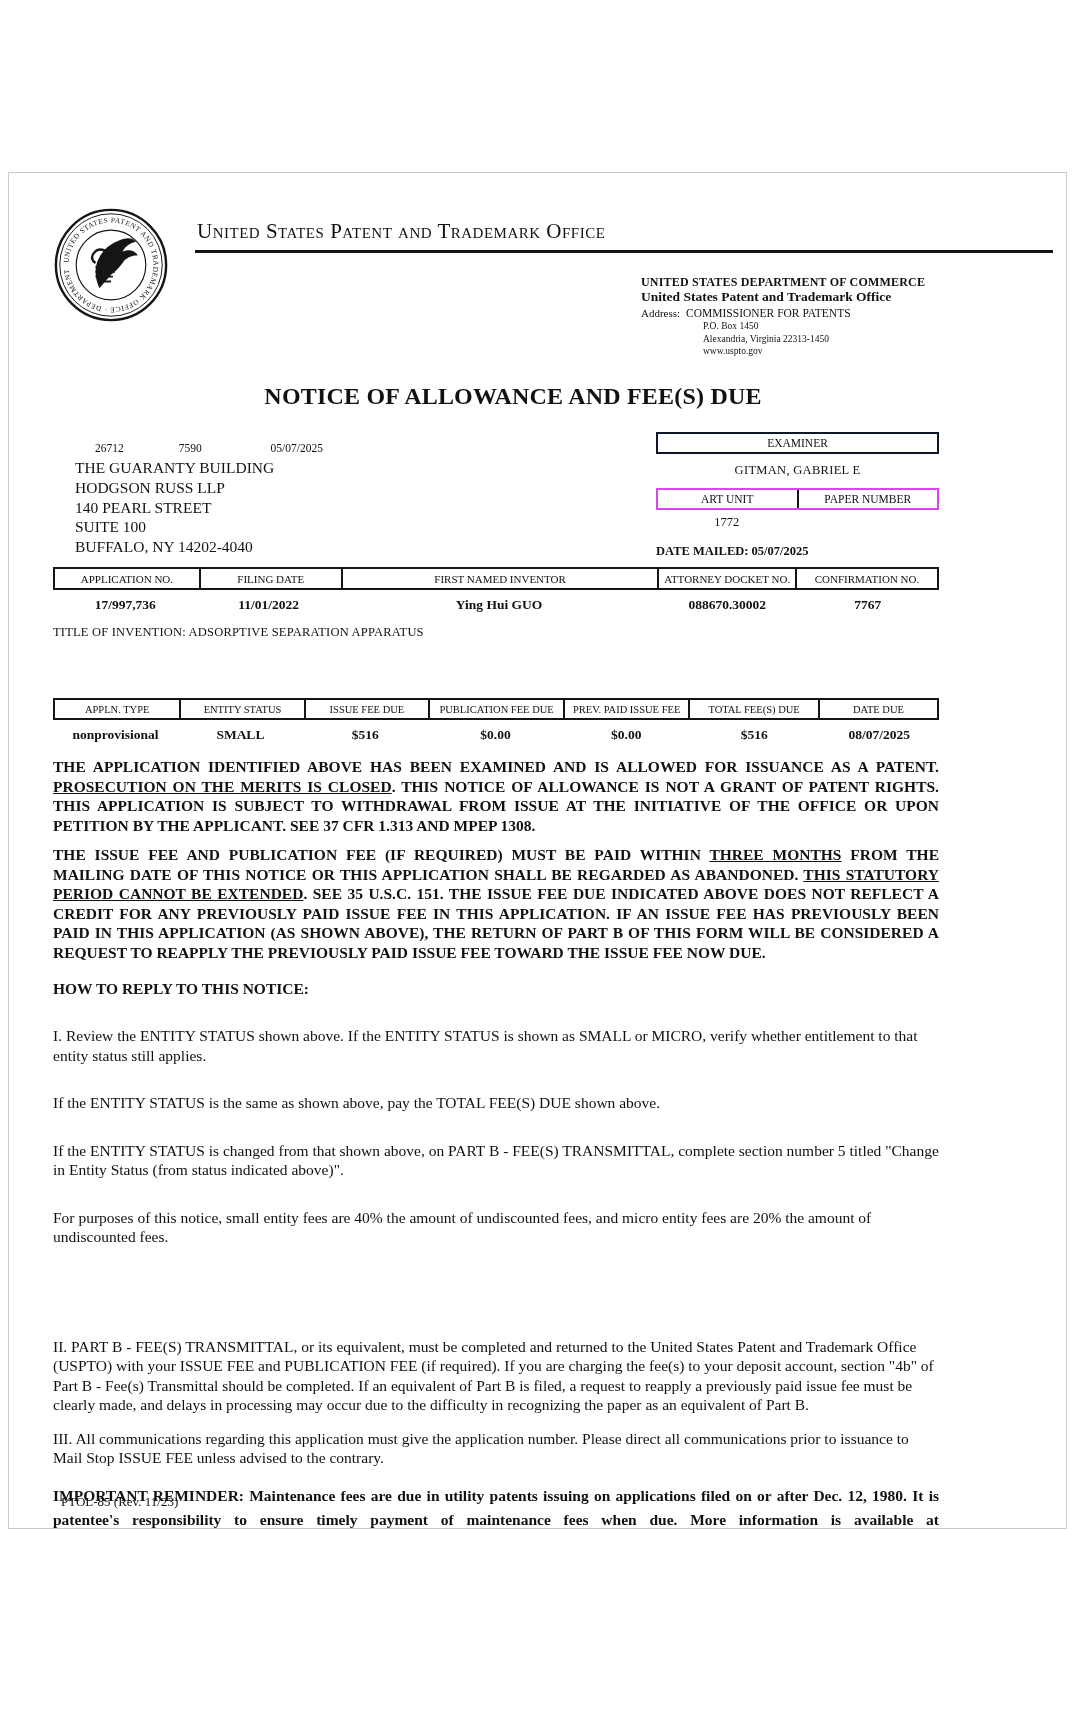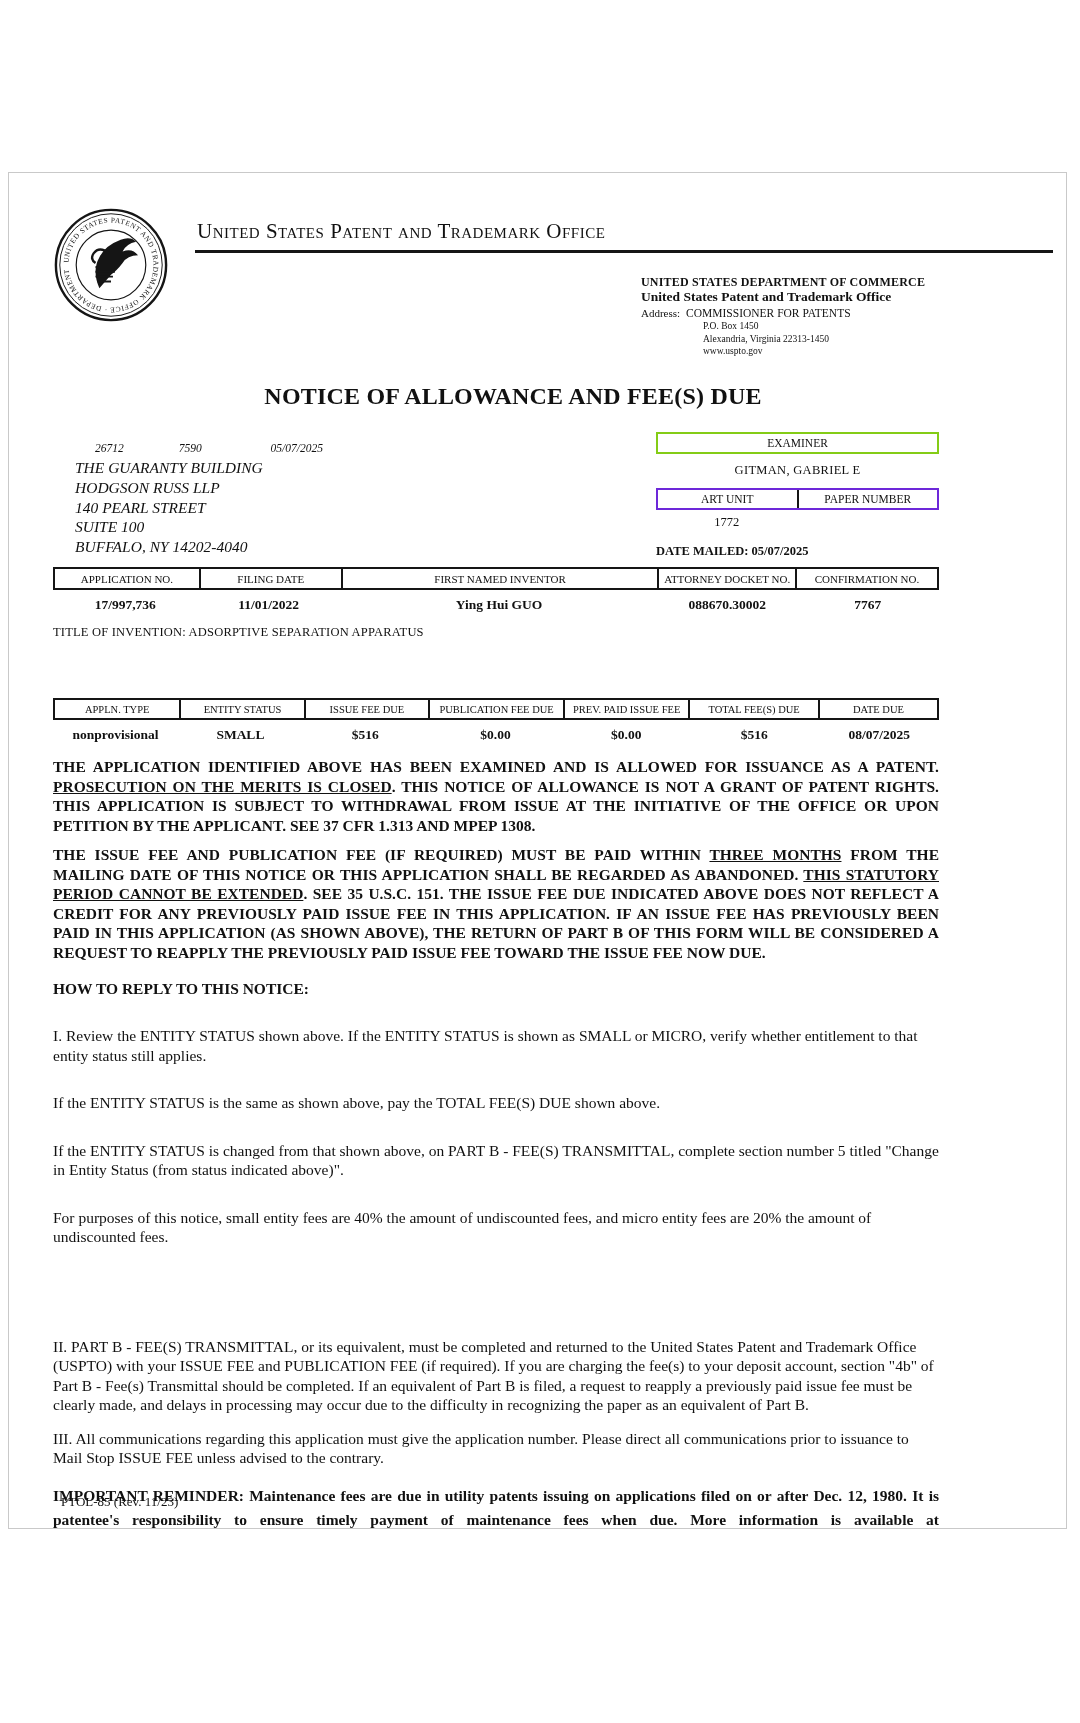--- a/index.html
+++ b/index.html
@@ -26,30 +26,30 @@
   .commerce-l1{font-size:12px;font-weight:bold;letter-spacing:0.2px;}
   .commerce-l2{font-size:13.5px;font-weight:bold;}
   .addr-row{font-size:11.5px;margin-top:1px;}
   .addr-label{font-size:11px;margin-right:6px;}
   .addr-sub{font-size:9.5px;margin-left:62px;line-height:1.3;}
 
   .doc-title{text-align:center;font-size:24px;font-weight:bold;margin-top:26px;letter-spacing:0.2px;width:920px;}
 
   
   .info-row{display:flex;margin-top:32px;width:886px;}
-  .mail-block{flex:1;padding-left:22px;font-style:italic;}
+  .mail-block{flex:1;padding-left:22px;}
   .mail-numbers{font-size:11.5px;}
   .mail-numbers .n1{margin-left:20px;}
   .mail-numbers .n2{margin-left:52px;}
   .mail-numbers .n3{margin-left:66px;}
   .mail-addr{font-size:15.5px;line-height:1.27;margin-top:4px;}
   .exam-block{width:283px;flex:0 0 283px;margin-top:-10px;}
-  .exam-header-box{border:2px solid #84cc16;text-align:center;padding:3px 0;font-size:11.5px;}
+  .exam-header-box{border:2px solid #0f172a;text-align:center;padding:3px 0;font-size:11.5px;}
   .exam-name{text-align:center;margin:9px 0 10px;font-size:12.5px;letter-spacing:0.3px;}
-  .unit-row{display:flex;border:2px solid #6d28d9;}
+  .unit-row{display:flex;border:2px solid #d946ef;}
   .unit-cell{flex:1;text-align:center;padding:3px 0;font-size:11.5px;}
   .unit-cell + .unit-cell{border-left:2px solid #151515;}
   .unit-vals{display:flex;margin-top:5px;}
   .unit-vals span{flex:1;text-align:center;font-size:12.5px;}
   .date-mailed{margin-top:14px;font-size:12.5px;font-weight:bold;}
 
   
   .tbl{width:886px;}
   .tbl-head{display:flex;border:2px solid #151515;box-sizing:border-box;}
   .tbl-head .cell{

